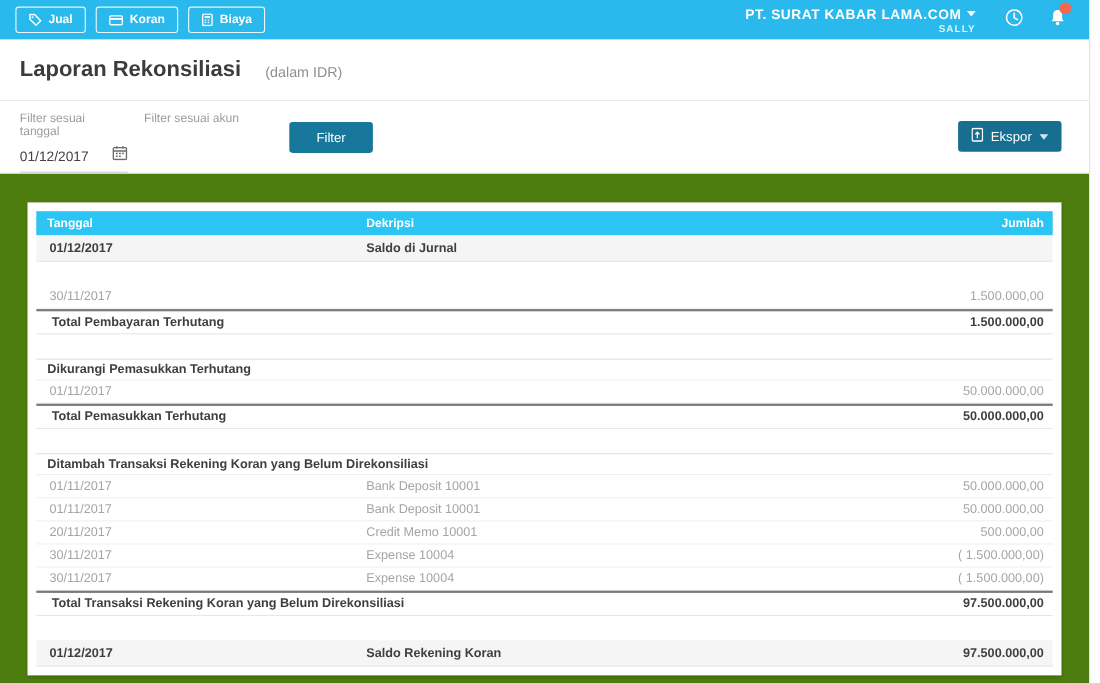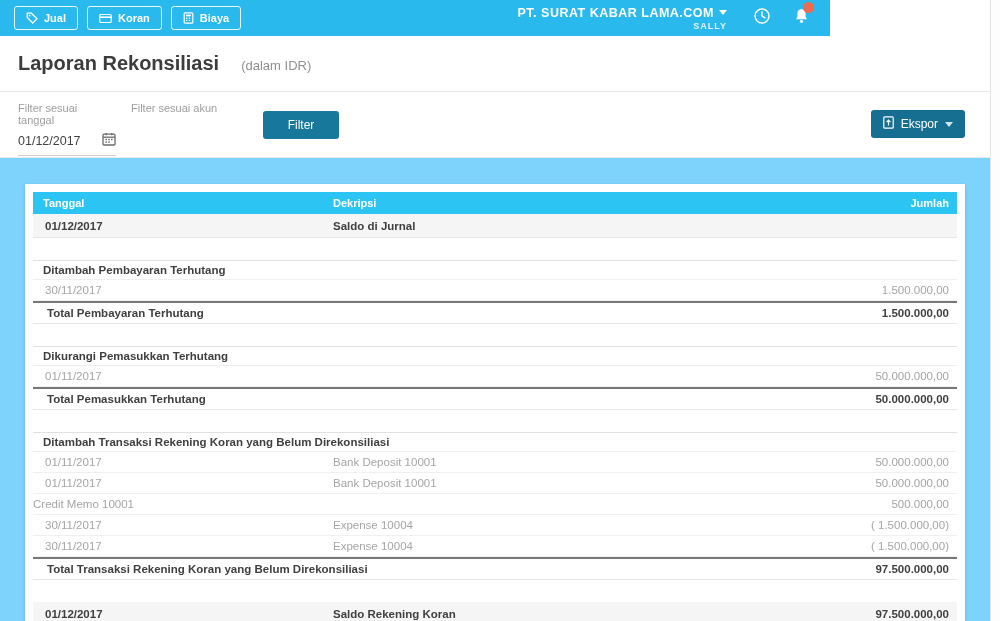--- a/index.html
+++ b/index.html
@@ -1,20 +1,20 @@
 <!DOCTYPE html>
 <html><head>
 <meta charset="utf-8">
 <style>
   * { margin:0; padding:0; box-sizing:border-box; }
   html,body { width:1000px; height:621px; overflow:hidden; background:#fff;
     font-family:"Liberation Sans", sans-serif; }
 
   
-  .topbar { position:absolute; left:0; top:0; width:830px; height:36px;
+  .topbar { position:absolute; left:0; top:0; width:990px; height:36px;
     background:#29b9ec; display:flex; align-items:center; padding:0 14px 0 14px; }
   .tb-btn { display:flex; align-items:center; gap:6px; border:1px solid rgba(255,255,255,.9);
     border-radius:3px; height:24px; padding:0 11px; margin-right:9px; color:#fff;
     font-size:11px; font-weight:bold; background:transparent; cursor:pointer; }
   .tb-btn svg { display:block; }
   .tb-right { margin-left:auto; display:flex; align-items:center; }
   .company-block { text-align:right; color:#fff; margin-right:26px; }
   .company-line { font-size:12.5px; font-weight:bold; letter-spacing:.5px; display:flex; align-items:center; gap:5px; }
   .caret { width:0; height:0; border-left:4px solid transparent; border-right:4px solid transparent;
     border-top:5px solid #fff; display:inline-block; }
@@ -51,21 +51,21 @@
     background:#17789c; color:#fff; font-size:12px; border:none; border-radius:3px;
     cursor:pointer; font-family:"Liberation Sans", sans-serif; }
   .btn-export { position:absolute; right:25px; top:18px; height:28px;
     background:#166f90; color:#fff; font-size:12px; border:none; border-radius:3px;
     cursor:pointer; display:flex; align-items:center; gap:7px; padding:0 12px;
     font-family:"Liberation Sans", sans-serif;justify-content:space-between; }
   .btn-export .caret { border-top-color:#cfe6ef; }
 
   
   .content { position:absolute; left:0; top:158px; width:990px; height:463px;
-    background:#7dd3fc; padding:26px 25px 0 25px; }
+    background:#4d7c0f; padding:26px 25px 0 25px; }
   .card { background:#fff; box-shadow:0 1px 3px rgba(0,0,0,.18); padding:8px; }
 
   .trow { display:flex; align-items:center; font-size:11.5px; }
   .c-date { width:300px; padding-left:12px; }
   .c-desc { flex:1; }
   .c-amt  { width:210px; text-align:right; padding-right:8px; }
 
   .thead { background:#2cc4f3; height:22px; color:#fff; font-weight:bold; font-size:11px; }
   .thead .c-date { padding-left:10px; }
 
@@ -189,23 +189,20 @@
       <span class="c-amt">Jumlah</span>
     </div>
 
     <div class="trow row-strong">
       <span class="c-date">01/12/2017</span>
       <span class="c-desc">Saldo di Jurnal</span>
     </div>
 
     <div class="spacer"></div>
 
-    <div class="trow sec-title">
-      <span class="c-date" style="width:760px;">Ditambah Pembayaran Terhutang</span>
-    </div>
     <div class="trow row-gray">
       <span class="c-date">30/11/2017</span>
       <span class="c-desc"></span>
       <span class="c-amt">1.500.000,00</span>
     </div>
     <div class="trow row-total">
       <span class="c-date">Total Pembayaran Terhutang</span>
       <span class="c-desc"></span>
       <span class="c-amt">1.500.000,00</span>
     </div>
@@ -235,20 +232,21 @@
       <span class="c-date">01/11/2017</span>
       <span class="c-desc">Bank Deposit 10001</span>
       <span class="c-amt">50.000.000,00</span>
     </div>
     <div class="trow row-gray">
       <span class="c-date">01/11/2017</span>
       <span class="c-desc">Bank Deposit 10001</span>
       <span class="c-amt">50.000.000,00</span>
     </div>
     <div class="trow row-gray">
+      <span class="c-date">20/11/2017</span>
       <span class="c-desc">Credit Memo 10001</span>
       <span class="c-amt">500.000,00</span>
     </div>
     <div class="trow row-gray">
       <span class="c-date">30/11/2017</span>
       <span class="c-desc">Expense 10004</span>
       <span class="c-amt">( 1.500.000,00)</span>
     </div>
     <div class="trow row-gray">
       <span class="c-date">30/11/2017</span>

